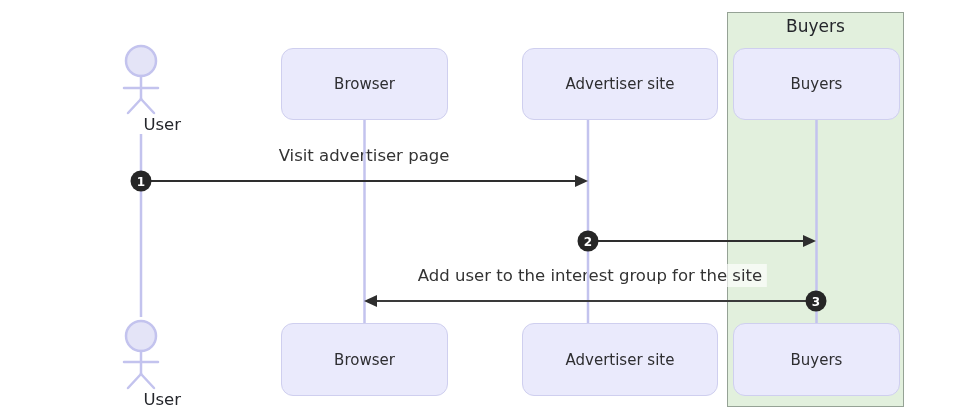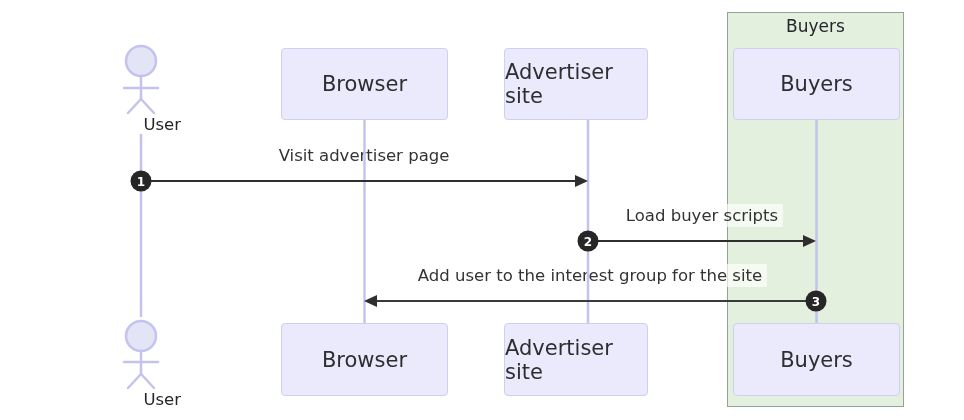--- a/index.html
+++ b/index.html
@@ -14,46 +14,45 @@
 
   .msg-label{position:absolute;transform:translateX(-50%);white-space:nowrap;
              background:rgba(255,255,255,0.65);padding:1px 5px;z-index:1;
              font-size:16.5px;line-height:21px;color:#333333;}
   .msg-label.m1{left:364px;top:144px;}
   .msg-label.m2{left:702px;top:204px;}
   .msg-label.m3{left:590px;top:264px;text-align:right;}
 
   svg.wires{position:absolute;left:0;top:0;z-index:2;}
 
-  .node{position:absolute;background:#eaeafc;border:1px solid #cfcfef;border-radius:4px;
+  .node{position:absolute;background:#eaeafc;border:1px solid #cfcfef;border-radius:12px;
         box-sizing:border-box;display:flex;align-items:center;justify-content:center;
-        font-size:21px;color:#2e2e31;z-index:3;}
+        font-size:15px;color:#2e2e31;z-index:3;}
   .row-top{top:48px;height:72px;}
   .row-bottom{top:323px;height:73px;}
   .n-browser{left:281px;width:167px;}
-  .n-advertiser{left:504px;width:144px;}
+  .n-advertiser{left:522px;width:196px;}
   .n-buyers{left:733px;width:167px;}
 
   .actor-label{position:absolute;left:101px;width:80px;text-align:right;
                font-size:16.5px;color:#24262b;z-index:3;}
   .actor-label.top{top:115px;}
   .actor-label.bottom{top:390px;}
 
   .badge-num{font-size:12px;font-weight:bold;fill:#ffffff;}
 </style>
 </head>
 <body>
 
 <div class="canvas">
 
   <div class="group-box"></div>
   <div class="group-title">Buyers</div>
 
   <div class="msg-label m1">Visit advertiser page</div>
-  <div class="msg-label m2">Load buyer scripts</div>
   <div class="msg-label m3">Add user to the interest group for the site</div>
 
   <svg class="wires" width="964" height="420" viewBox="0 0 964 420">
 
     <line x1="141" y1="134" x2="141" y2="317" stroke="#c3c3ee" stroke-width="2.5"></line>
     <line x1="364.5" y1="120" x2="364.5" y2="323" stroke="#c3c3ee" stroke-width="2.5"></line>
     <line x1="588" y1="120" x2="588" y2="323" stroke="#c3c3ee" stroke-width="2.5"></line>
     <line x1="816.5" y1="120" x2="816.5" y2="323" stroke="#c3c3ee" stroke-width="2.5"></line>
 
     <g stroke="#c3c3ee" stroke-width="2.5" stroke-linecap="round" fill="none">

